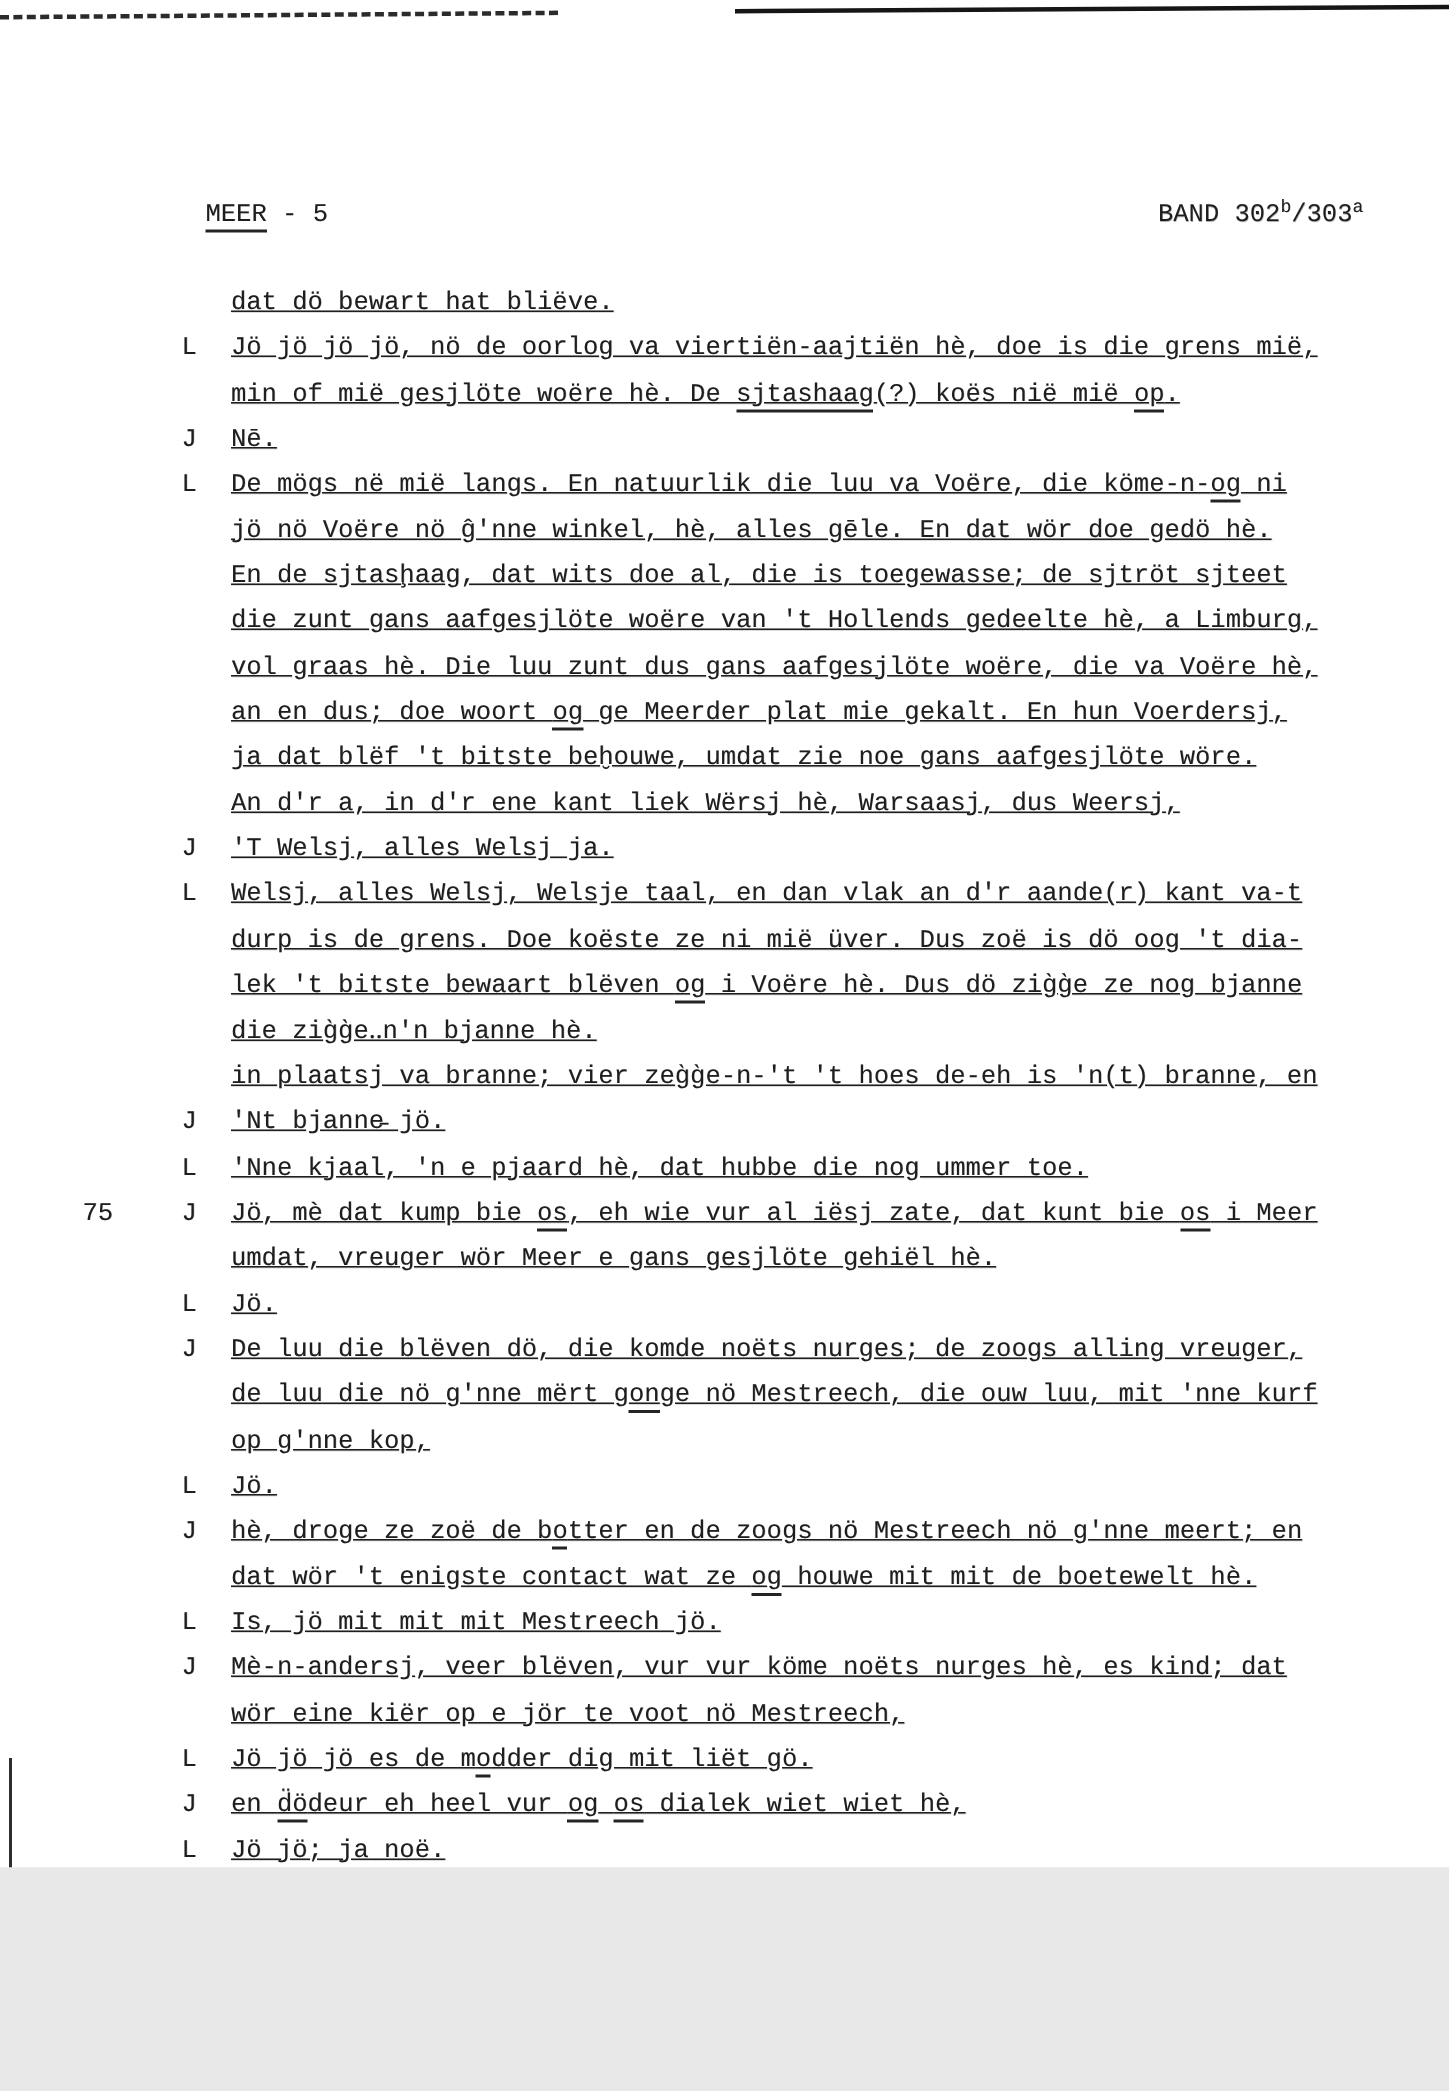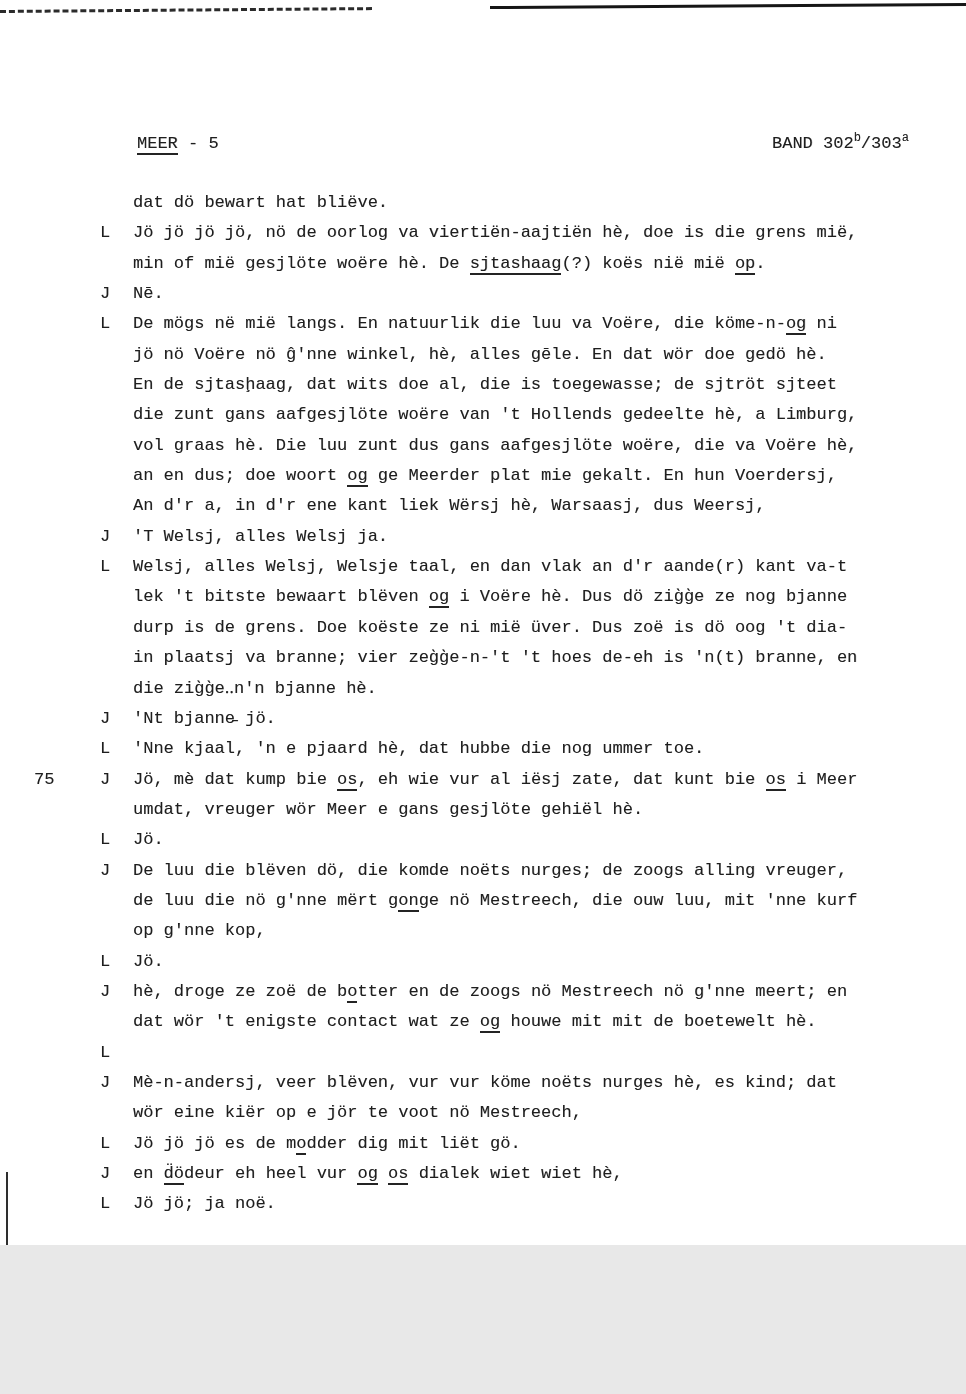--- a/index.html
+++ b/index.html
@@ -8,21 +8,21 @@
     width:966px; height:1245px;
     margin:0 auto;
     background:#ffffff;
     overflow:hidden;
     font-family:"Liberation Mono","DejaVu Sans Mono",monospace;
     color:#1e1e1e;
   }
   .txt { font-size:17px; text-shadow:0.3px 0.3px 0 rgba(25,25,25,0.35); }
   .header-title { position:absolute; left:137px; top:134px; white-space:pre; }
   .header-band  { position:absolute; left:772px; top:131px; white-space:pre; }
-  .transcript   { position:absolute; left:133px; top:188px; width:800px; }
+  .transcript   { position:absolute; left:154px; top:188px; width:800px;text-decoration:underline; }
   .line { position:relative; white-space:pre; height:30.35px; line-height:30.35px; }
   .speaker   { position:absolute; left:-33px; }
   .marginnum { position:absolute; left:-99px; }
   .u   { border-bottom:2px solid #242424; }
   .sup { vertical-align:super; font-size:12px; letter-spacing:0; }
   
   .top-edge-left {
     position:absolute; left:0; top:10px; width:372px; height:0;
     border-top:3px dashed #2b2b2b; transform:rotate(-0.45deg); transform-origin:left center;
   }
@@ -53,38 +53,39 @@
       <div class="line"><span><span>dat dö bewart hat bliëve.</span></span></div>
       <div class="line"><span class="speaker">L</span><span><span>Jö jö jö jö, nö de oorlog va viertiën-aajtiën hè, doe is die grens mië,</span></span></div>
       <div class="line"><span><span>min of mië gesjlöte woëre hè. De </span><span class="u">sjtashaag</span><span>(?) koës nië mië </span><span class="u">op</span><span>.</span></span></div>
       <div class="line"><span class="speaker">J</span><span><span>Nē.</span></span></div>
       <div class="line"><span class="speaker">L</span><span><span>De mögs në mië langs. En natuurlik die luu va Voëre, die köme-n-</span><span class="u">og</span><span> ni</span></span></div>
       <div class="line"><span><span>jö nö Voëre nö ĝ'nne winkel, hè, alles gēle. En dat wör doe gedö hè.</span></span></div>
       <div class="line"><span><span>En de sjtasḩaag, dat wits doe al, die is toegewasse; de sjtröt sjteet</span></span></div>
       <div class="line"><span><span>die zunt gans aafgesjlöte woëre van 't Hollends gedeelte hè, a Limburg,</span></span></div>
       <div class="line"><span><span>vol graas hè. Die luu zunt dus gans aafgesjlöte woëre, die va Voëre hè,</span></span></div>
       <div class="line"><span><span>an en dus; doe woort </span><span class="u">og</span><span> ge Meerder plat mie gekalt. En hun Voerdersj,</span></span></div>
+      <div class="line"><span><span>ja dat blëf 't bitste beḫouwe, umdat zie noe gans aafgesjlöte wöre.</span></span></div>
       <div class="line"><span><span>An d'r a, in d'r ene kant liek Wërsj hè, Warsaasj, dus Weersj,</span></span></div>
       <div class="line"><span class="speaker">J</span><span><span>'T Welsj, alles Welsj ja.</span></span></div>
       <div class="line"><span class="speaker">L</span><span><span>Welsj, alles Welsj, Welsje taal, en dan vlak an d'r aande(r) kant va-t</span></span></div>
+      <div class="line"><span><span>durp is de grens. Doe koëste ze ni mië üver. Dus zoë is dö oog 't dia-</span></span></div>
       <div class="line"><span><span>lek 't bitste bewaart blëven </span><span class="u">og</span><span> i Voëre hè. Dus dö zig̀g̀e ze nog bjanne</span></span></div>
-      <div class="line"><span><span>durp is de grens. Doe koëste ze ni mië üver. Dus zoë is dö oog 't dia-</span></span></div>
+      <div class="line"><span><span>die zig̀g̀e‥n'n bjanne hè.</span></span></div>
       <div class="line"><span><span>in plaatsj va branne; vier zeg̀g̀e-n-'t 't hoes de-eh is 'n(t) branne, en</span></span></div>
-      <div class="line"><span><span>die zig̀g̀e‥n'n bjanne hè.</span></span></div>
       <div class="line"><span class="speaker">J</span><span><span>'Nt bjanne̵ jö.</span></span></div>
       <div class="line"><span class="speaker">L</span><span><span>'Nne kjaal, 'n e pjaard hè, dat hubbe die nog ummer toe.</span></span></div>
       <div class="line"><span class="marginnum">75</span><span class="speaker">J</span><span><span>Jö, mè dat kump bie </span><span class="u">os</span><span>, eh wie vur al iësj zate, dat kunt bie </span><span class="u">os</span><span> i Meer</span></span></div>
       <div class="line"><span><span>umdat, vreuger wör Meer e gans gesjlöte gehiël hè.</span></span></div>
       <div class="line"><span class="speaker">L</span><span><span>Jö.</span></span></div>
       <div class="line"><span class="speaker">J</span><span><span>De luu die blëven dö, die komde noëts nurges; de zoogs alling vreuger,</span></span></div>
       <div class="line"><span><span>de luu die nö g'nne mërt g</span><span class="u">on</span><span>ge nö Mestreech, die ouw luu, mit 'nne kurf</span></span></div>
       <div class="line"><span><span>op g'nne kop,</span></span></div>
       <div class="line"><span class="speaker">L</span><span><span>Jö.</span></span></div>
       <div class="line"><span class="speaker">J</span><span><span>hè, droge ze zoë de b</span><span class="u">o</span><span>tter en de zoogs nö Mestreech nö g'nne meert; en</span></span></div>
       <div class="line"><span><span>dat wör 't enigste contact wat ze </span><span class="u">og</span><span> houwe mit mit de boetewelt hè.</span></span></div>
-      <div class="line"><span class="speaker">L</span></div>
+      <div class="line"><span class="speaker">L</span><span><span>Is, jö mit mit mit Mestreech jö.</span></span></div>
       <div class="line"><span class="speaker">J</span><span><span>Mè-n-andersj, veer blëven, vur vur köme noëts nurges hè, es kind; dat</span></span></div>
       <div class="line"><span><span>wör eine kiër op e jör te voot nö Mestreech,</span></span></div>
       <div class="line"><span class="speaker">L</span><span><span>Jö jö jö es de m</span><span class="u">o</span><span>dder dig mit liët gö.</span></span></div>
       <div class="line"><span class="speaker">J</span><span><span>en </span><span class="u">d̈ö</span><span>deur eh heel vur </span><span class="u">og</span><span> </span><span class="u">os</span><span> dialek wiet wiet hè,</span></span></div>
       <div class="line"><span class="speaker">L</span><span><span>Jö jö; ja noë.</span></span></div>
     </div>
 </div>
 
 </body></html>

